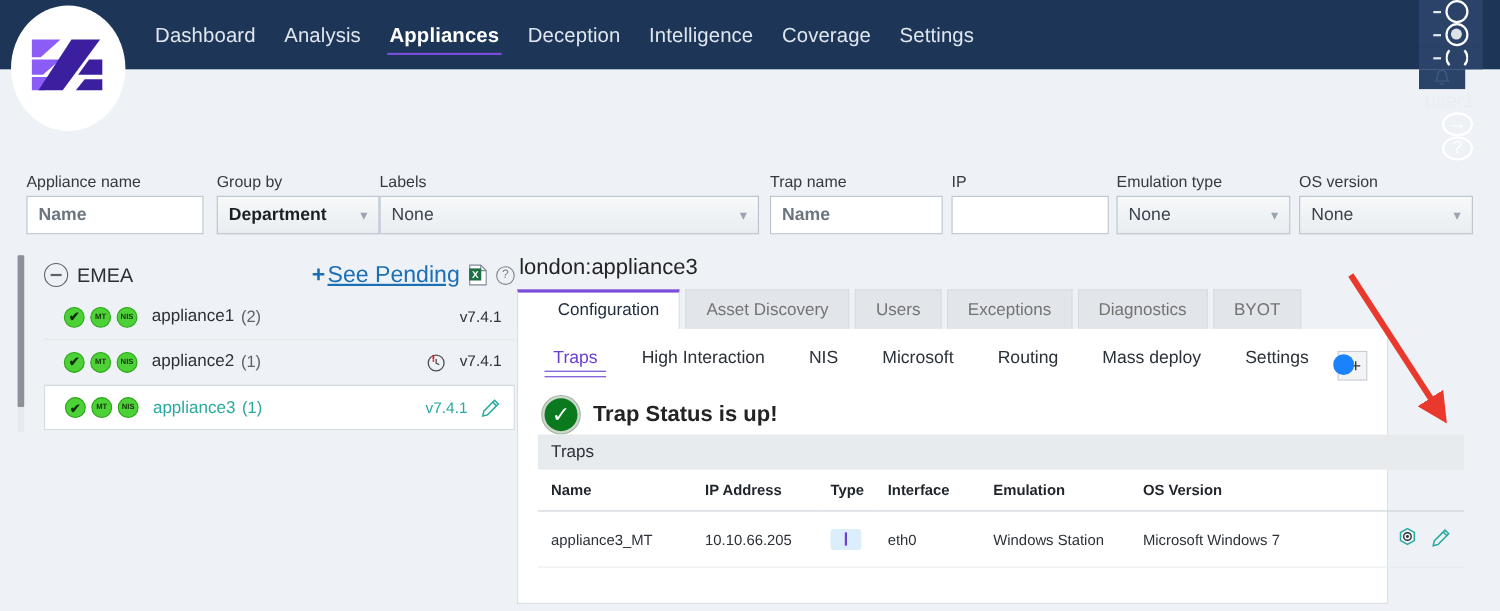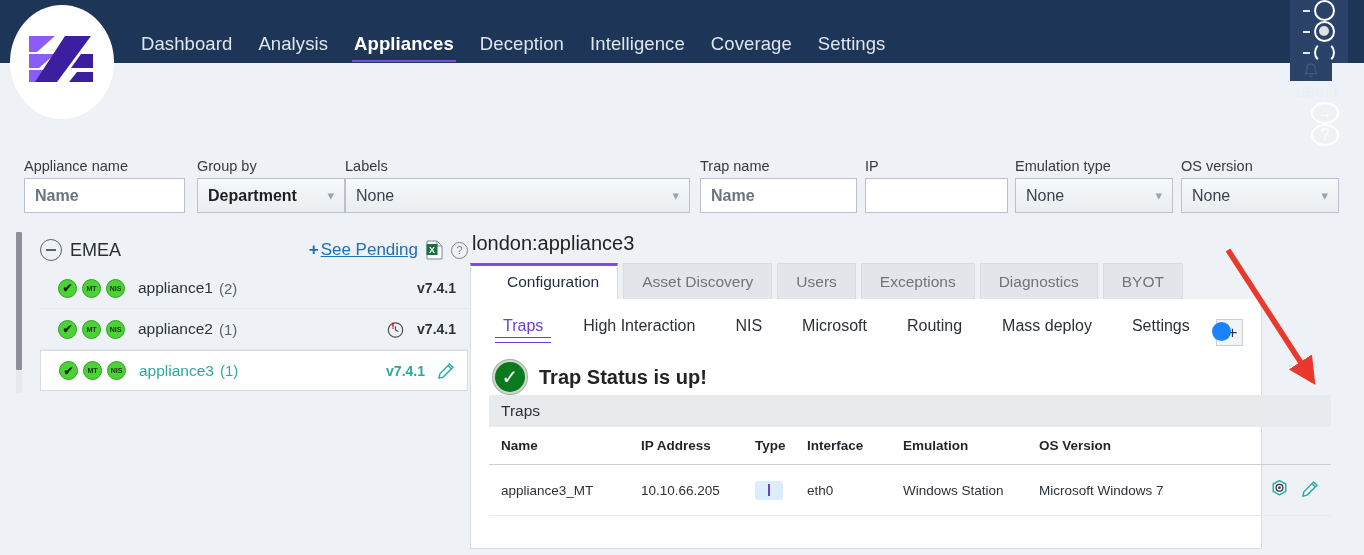--- a/index.html
+++ b/index.html
@@ -23,21 +23,21 @@
     position: absolute; left: 10px; top: 5px;
     width: 104px; height: 114px; z-index: 20;
   }
   .logo-circle {
     width: 104px; height: 114px; border-radius: 50%;
     background: #ffffff;
     display: flex; align-items: center; justify-content: center;
     overflow: hidden;
   }
   .nav {
-    position: absolute; left: 128px; top: 12px;
+    position: absolute; left: 128px; top: 0;
     height: 63px; display: flex; align-items: center; gap: 0px;
   }
   .nav-item {
     color: #dfe6ee; font-size: 18.5px; letter-spacing: .1px;
     padding: 4px 13px; position: relative; cursor: pointer;
     white-space: nowrap;
   }
   .nav-item.active { color: #ffffff; font-weight: bold; }
   .nav-item.active::after {
     content: ""; position: absolute; left: 11px; right: 11px; bottom: -3px;
@@ -117,21 +117,21 @@
     display: flex; align-items: center;
   }
   .collapse-btn {
     width: 22px; height: 22px; border-radius: 50%;
     border: 1.6px solid #5b646d; display:flex; align-items:center; justify-content:center;
     margin-right: 8px; cursor: pointer;
   }
   .collapse-btn .minus { width: 10px; height: 1.6px; background: #5b646d; }
   .group-name { font-size: 18px; color: #2a2f35; }
   .grouphdr-right { margin-left: auto; display: flex; align-items: center; gap: 8px; }
-  .see-pending { color: #1a6fb5; font-size: 17px; cursor: pointer; }
+  .see-pending { color: #1a6fb5; font-size: 21px; cursor: pointer; }
   .see-pending .plus { font-weight: bold; margin-right: 2px; }
   .see-pending .lnk { text-decoration: underline; }
   .xls-icon { width: 17px; height: 20px; position: relative; cursor: pointer; }
   .help-dot {
     width: 17px; height: 17px; border-radius: 50%; border: 1.3px solid #7b848d;
     color: #7b848d; font-size: 11px; display:flex; align-items:center; justify-content:center;
     cursor: pointer;
   }
   .applist { position: absolute; left: 24px; top: 36px; width: 428px; }
   .approw {
@@ -143,21 +143,21 @@
   .badge {
     width: 19px; height: 19px; border-radius: 50%;
     background: #4cd137; border: 1.5px solid #2aa517;
     display:flex; align-items:center; justify-content:center;
     font-size: 7px; font-weight: bold; color:#17340e; margin-right: 5px;
   }
   .badge.check { font-size: 12px; color: #0f2a08; }
   .app-name { font-size: 15.5px; color: #2b3138; margin-left: 8px; }
   .app-count { font-size: 15px; color: #5b636b; margin-left: 6px; }
   .approw.selected .app-name, .approw.selected .app-count, .approw.selected .app-ver { color: #2aa9a0; }
-  .app-right { margin-left:auto; display:flex; align-items:center; gap:12px; padding-right:12px;font-weight:bold; }
+  .app-right { margin-left:auto; display:flex; align-items:flex-start; gap:12px; padding-right:12px; }
   .app-ver { font-size: 14px; color: #2b3138; }
   .clock-warn { position: relative; width: 19px; height: 19px; }
   .pencil { width: 18px; height: 18px; cursor: pointer; }
 
   
   .rightcol { position: absolute; left: 470px; top: 232px; width: 878px; }
   .panel-title { font-size: 20px; color: #232323; margin: 0 0 8px 2px; }
   .tabs { display: flex; align-items: flex-end; gap: 5px; }
   .tab {
     background: #e2e6ea; color: #737373; font-size: 15.5px;

